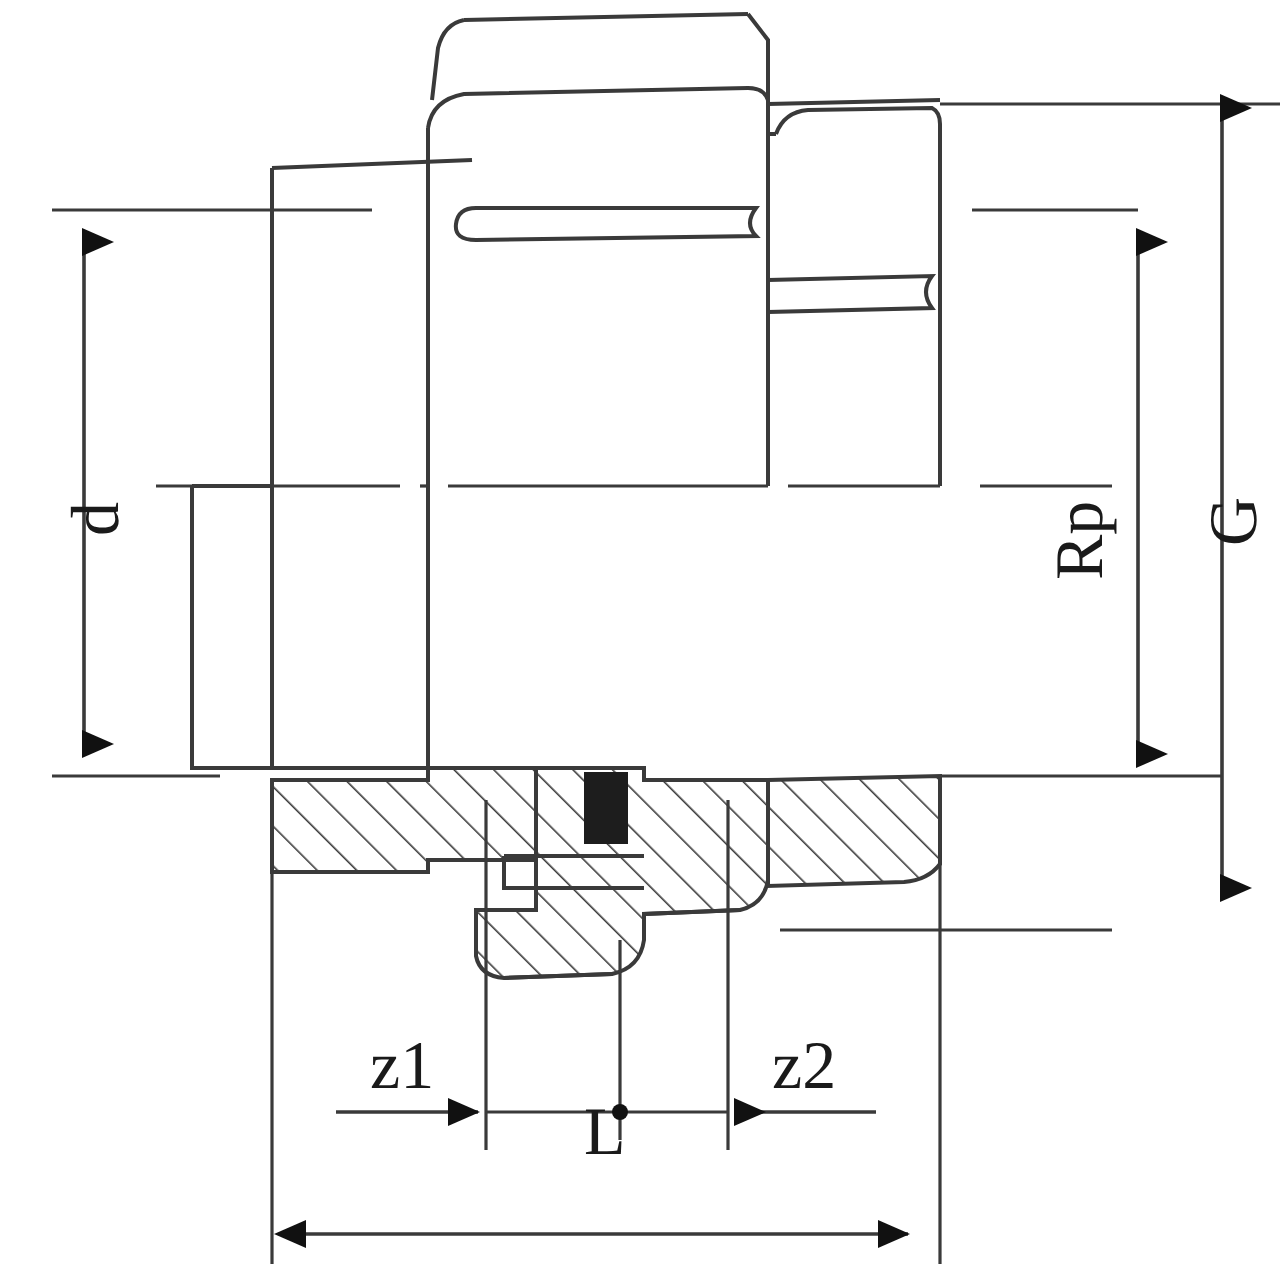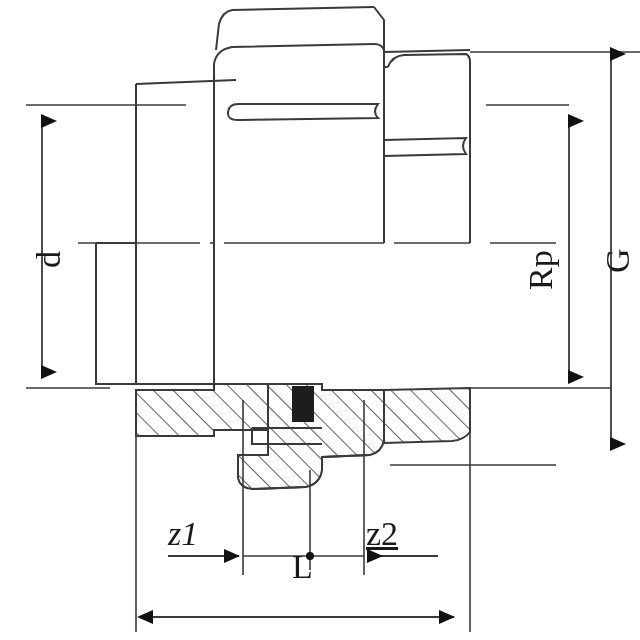--- a/index.html
+++ b/index.html
@@ -151,19 +151,19 @@
 
     </g>
   </svg>
 
   <div class="dimlabel rot" style="left:32px; top:268px;">d</div>
 
   <div class="dimlabel rot" style="left:524px; top:290px;">Rp</div>
 
   <div class="dimlabel rot" style="left:601px; top:273px;">G</div>
 
-  <div class="dimlabel" style="left:168px; top:517px;font-style:italic;">z1</div>
+  <div class="dimlabel" style="left:185px; top:517px;">z1</div>
 
-  <div class="dimlabel" style="left:366px; top:517px;text-decoration:underline;">z2</div>
+  <div class="dimlabel" style="left:386px; top:517px;">z2</div>
 
   <div class="dimlabel" style="left:292px; top:550px;">L</div>
 
 </div>
 
 </body></html>

